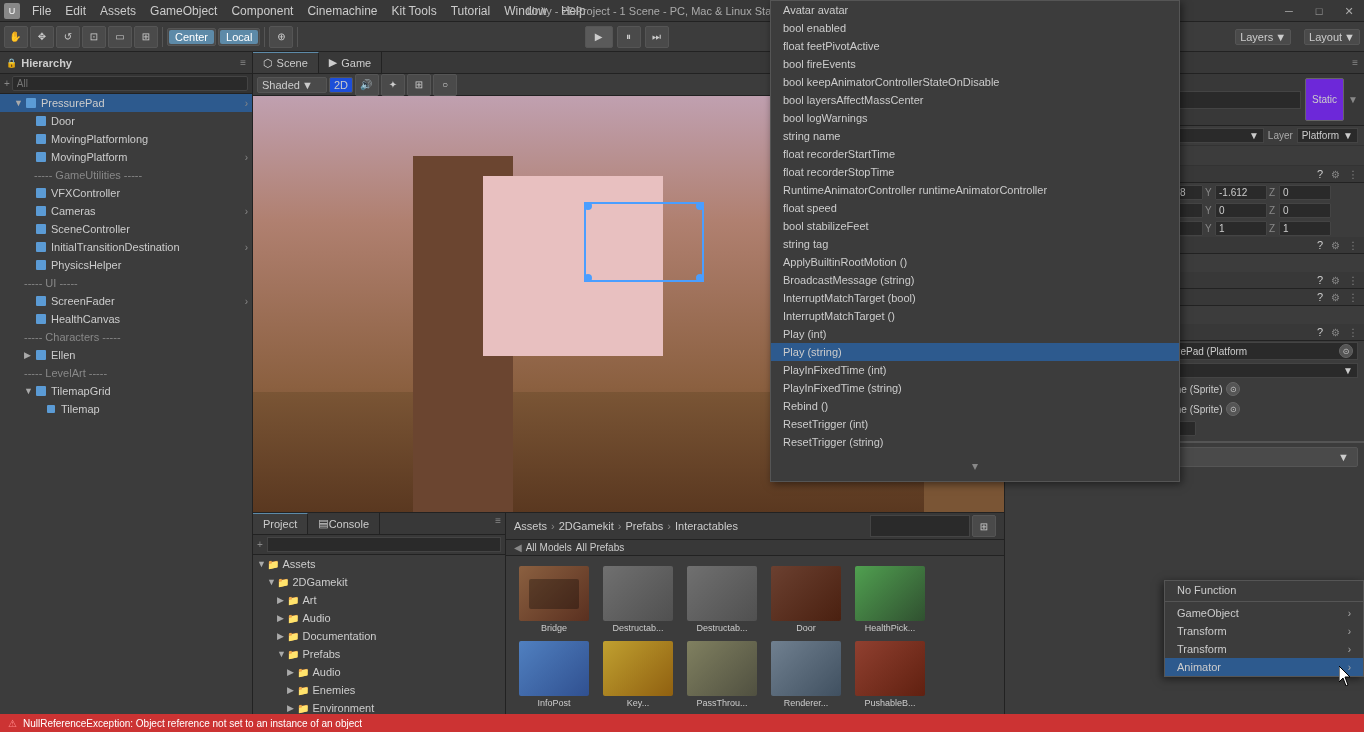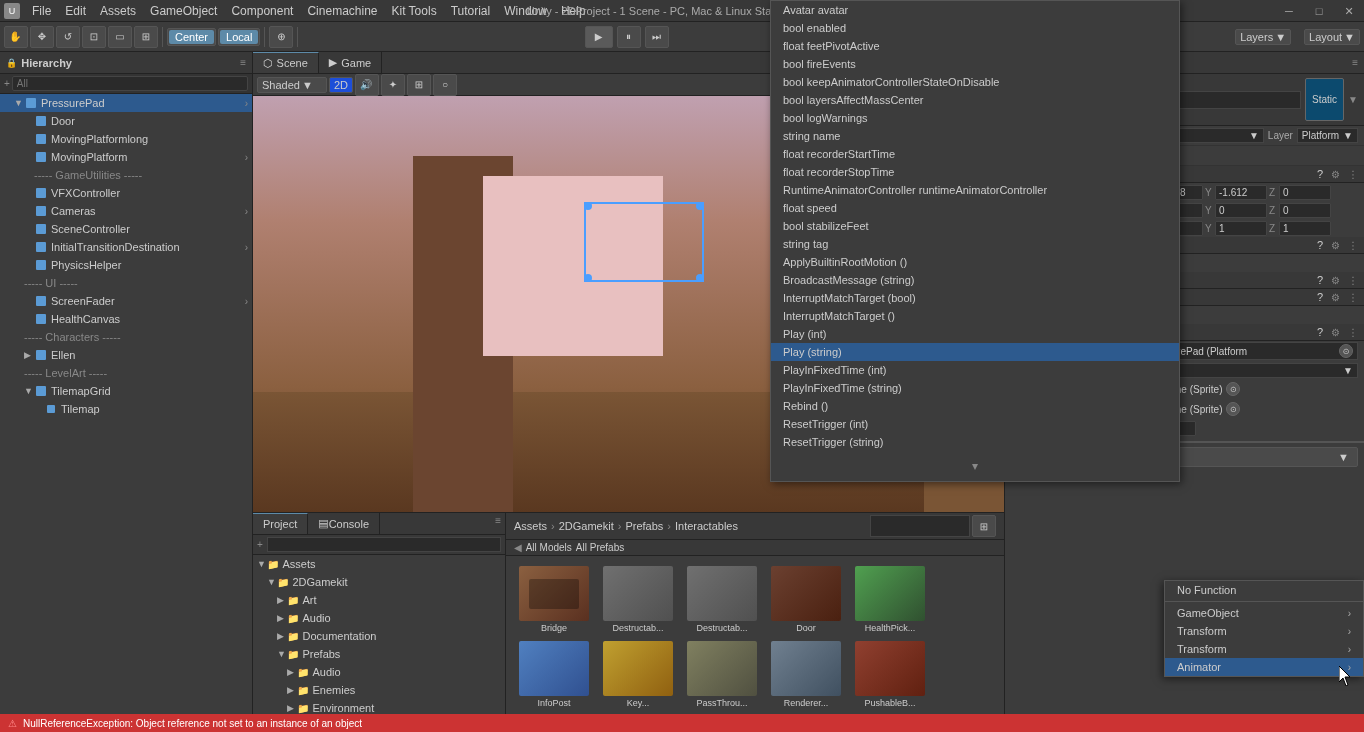--- a/index.html
+++ b/index.html
@@ -112,21 +112,21 @@
     .thumb-teleporter { background: linear-gradient(135deg, #4060a0 0%, #204070 100%); }
     .insp-field-row { display: flex; align-items: center; padding: 1px 6px; min-height: 18px; }
     .insp-field-label { color: #aaa; font-size: 11px; width: 130px; flex-shrink: 0; }
     .insp-number { background: #2a2a2a; border: 1px solid #444; color: #ccc; padding: 1px 4px; font-size: 10px; width: 55px; border-radius: 1px; }
     .sprite-field { display: flex; align-items: center; gap: 4px; }
     .sprite-thumb { width: 18px; height: 18px; background: #444; border: 1px solid #555; border-radius: 1px; }
     .circle-btn { width: 14px; height: 14px; border-radius: 50%; background: #555; border: 1px solid #666; display: flex; align-items: center; justify-content: center; cursor: pointer; font-size: 8px; color: #ccc; }
 
     
     .overrides-btn { background: #555; border: 1px solid #666; color: #ccc; padding: 1px 6px; font-size: 10px; border-radius: 2px; cursor: pointer; }
-    .static-badge { background: #0c4a6e; border: 1px solid #666; color: #ccc; padding: 15px 6px; font-size: 10px; border-radius: 2px; }
+    .static-badge { background: #6d28d9; border: 1px solid #666; color: #ccc; padding: 15px 6px; font-size: 10px; border-radius: 2px; }
   </style>
 </head>
 <body>
 
 <div id="menu-bar">
   <div class="app-icon">U</div>
   <div class="menu-item">File</div>
   <div class="menu-item">Edit</div>
   <div class="menu-item">Assets</div>
   <div class="menu-item">GameObject</div>

